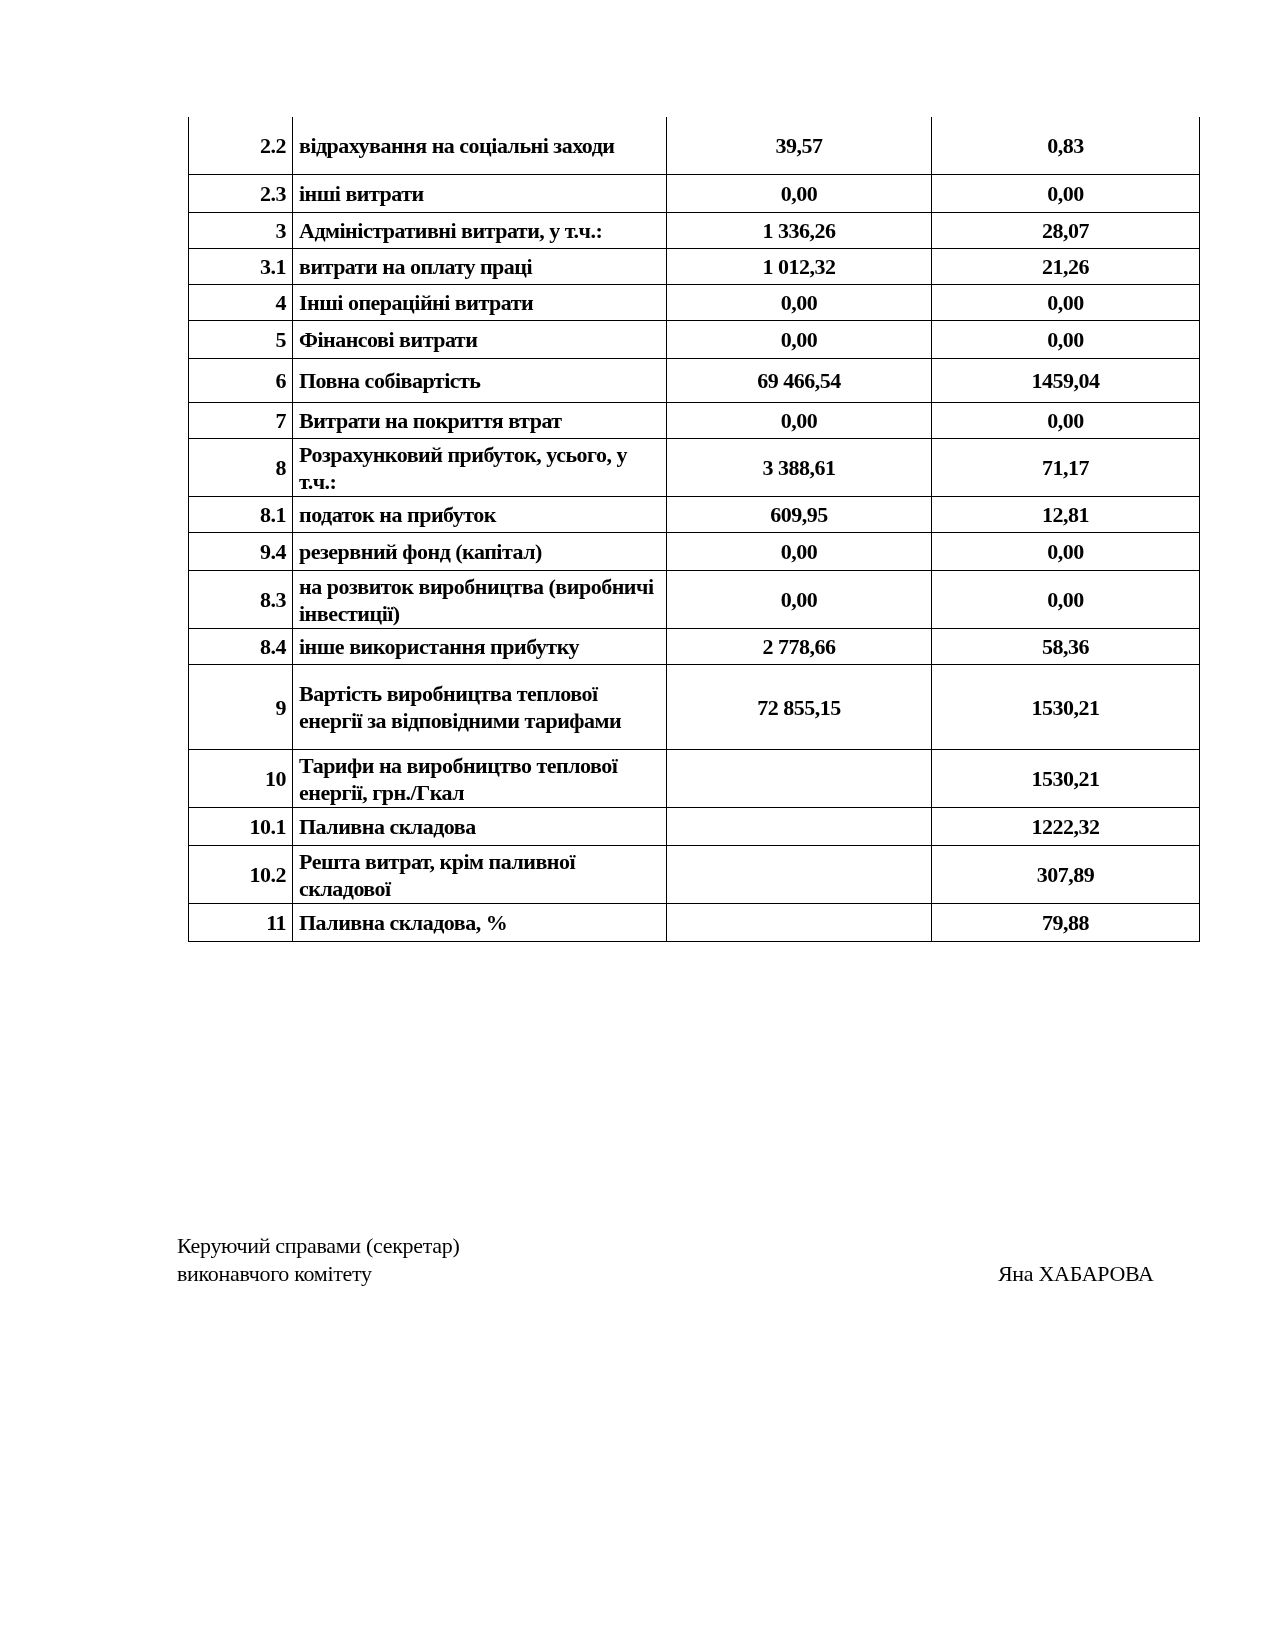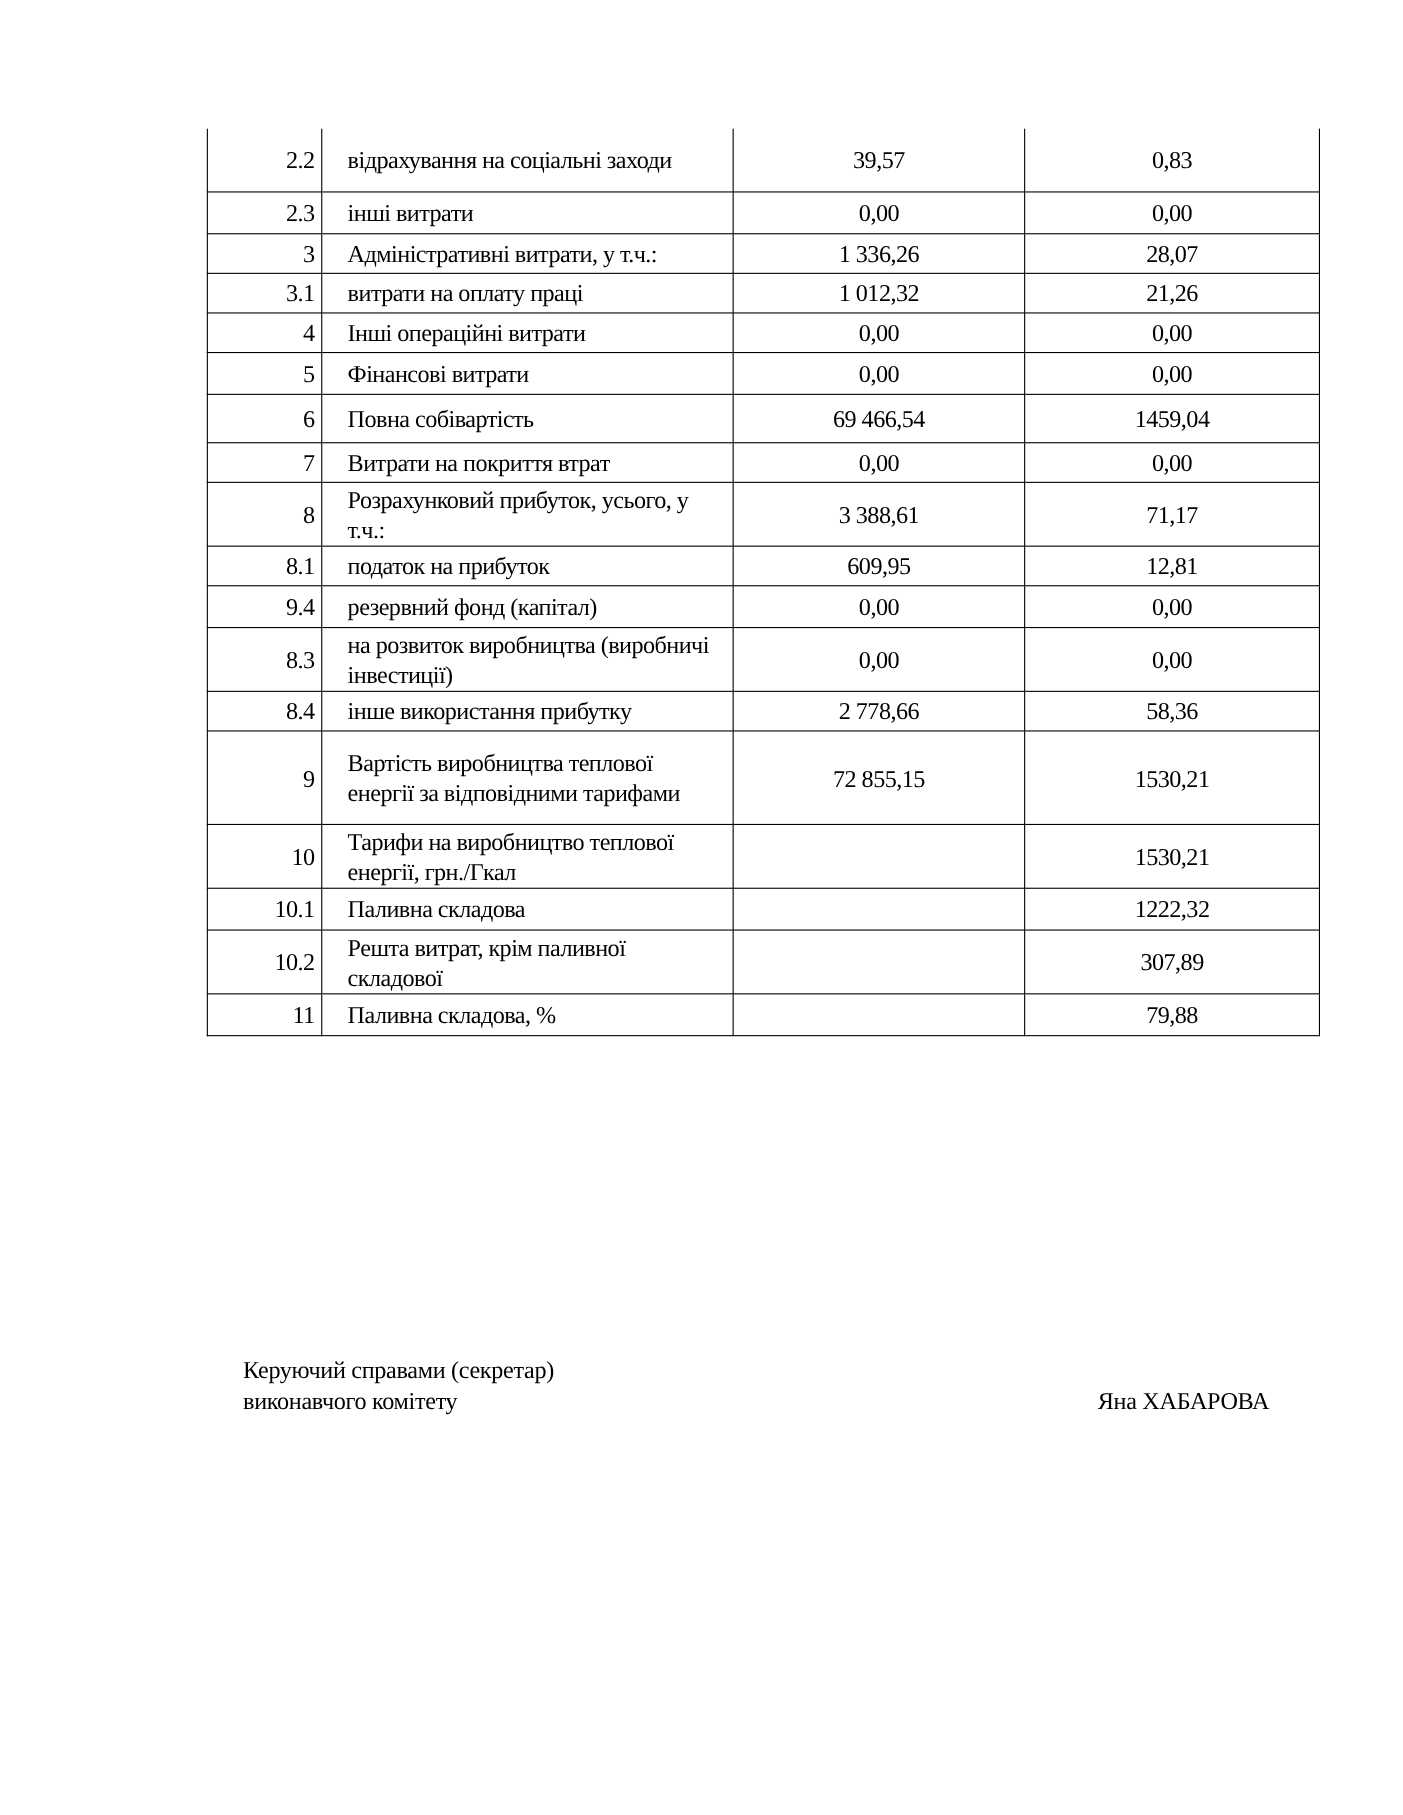--- a/index.html
+++ b/index.html
@@ -1,33 +1,33 @@
 <!DOCTYPE html>
 <html><head>
 <meta charset="utf-8">
 <style>
   html, body { margin: 0; padding: 0; background: #ffffff; }
   body { width: 1275px; height: 1650px; position: relative; font-family: "Liberation Serif", serif; color: #000; }
-  .tbl { position: absolute; left: 188px; top: 117px; width: 1011px; border-collapse: collapse; table-layout: fixed; }
+  .tbl { position: absolute; left: 188px; top: 117px; width: 1011px; border-collapse: collapse; table-layout: fixed; font-weight: bold; }
   .tbl td { border: 1.5px solid #000; font-size: 22px; line-height: 27px; padding: 0 8px; vertical-align: middle; letter-spacing: -0.5px; }
   .tbl tr:first-child td { border-top: none; }
   .tbl td.num { text-align: right; padding-right: 6px; }
-  .tbl td.txt { text-align: left; padding-left: 23px; }
+  .tbl td.txt { text-align: left; padding-left: 6px; }
   .tbl td.val { text-align: center; margin-left: 28px; }
   .h36 { height: 35px; }
   .h38 { height: 37px; }
   .h44 { height: 43px; }
   .h58 { height: 57px; }
   .h86 { height: 84px; }
   col.c1 { width: 104px; }
   col.c2 { width: 374px; }
   col.c3 { width: 265px; }
   col.c4 { width: 268px; }
   .sig { position: absolute; font-size: 22px; line-height: 28px; letter-spacing: -0.3px; }
-  .sig-left { left: 177px; top: 1232px; margin-left: 44px; }
+  .sig-left { left: 177px; top: 1232px; }
   .sig-right { left: 998px; top: 1260px; }
 </style>
 </head>
 <body>
 
 <table class="tbl">
   <colgroup>
       <col class="c1">
       <col class="c2">
       <col class="c3">

